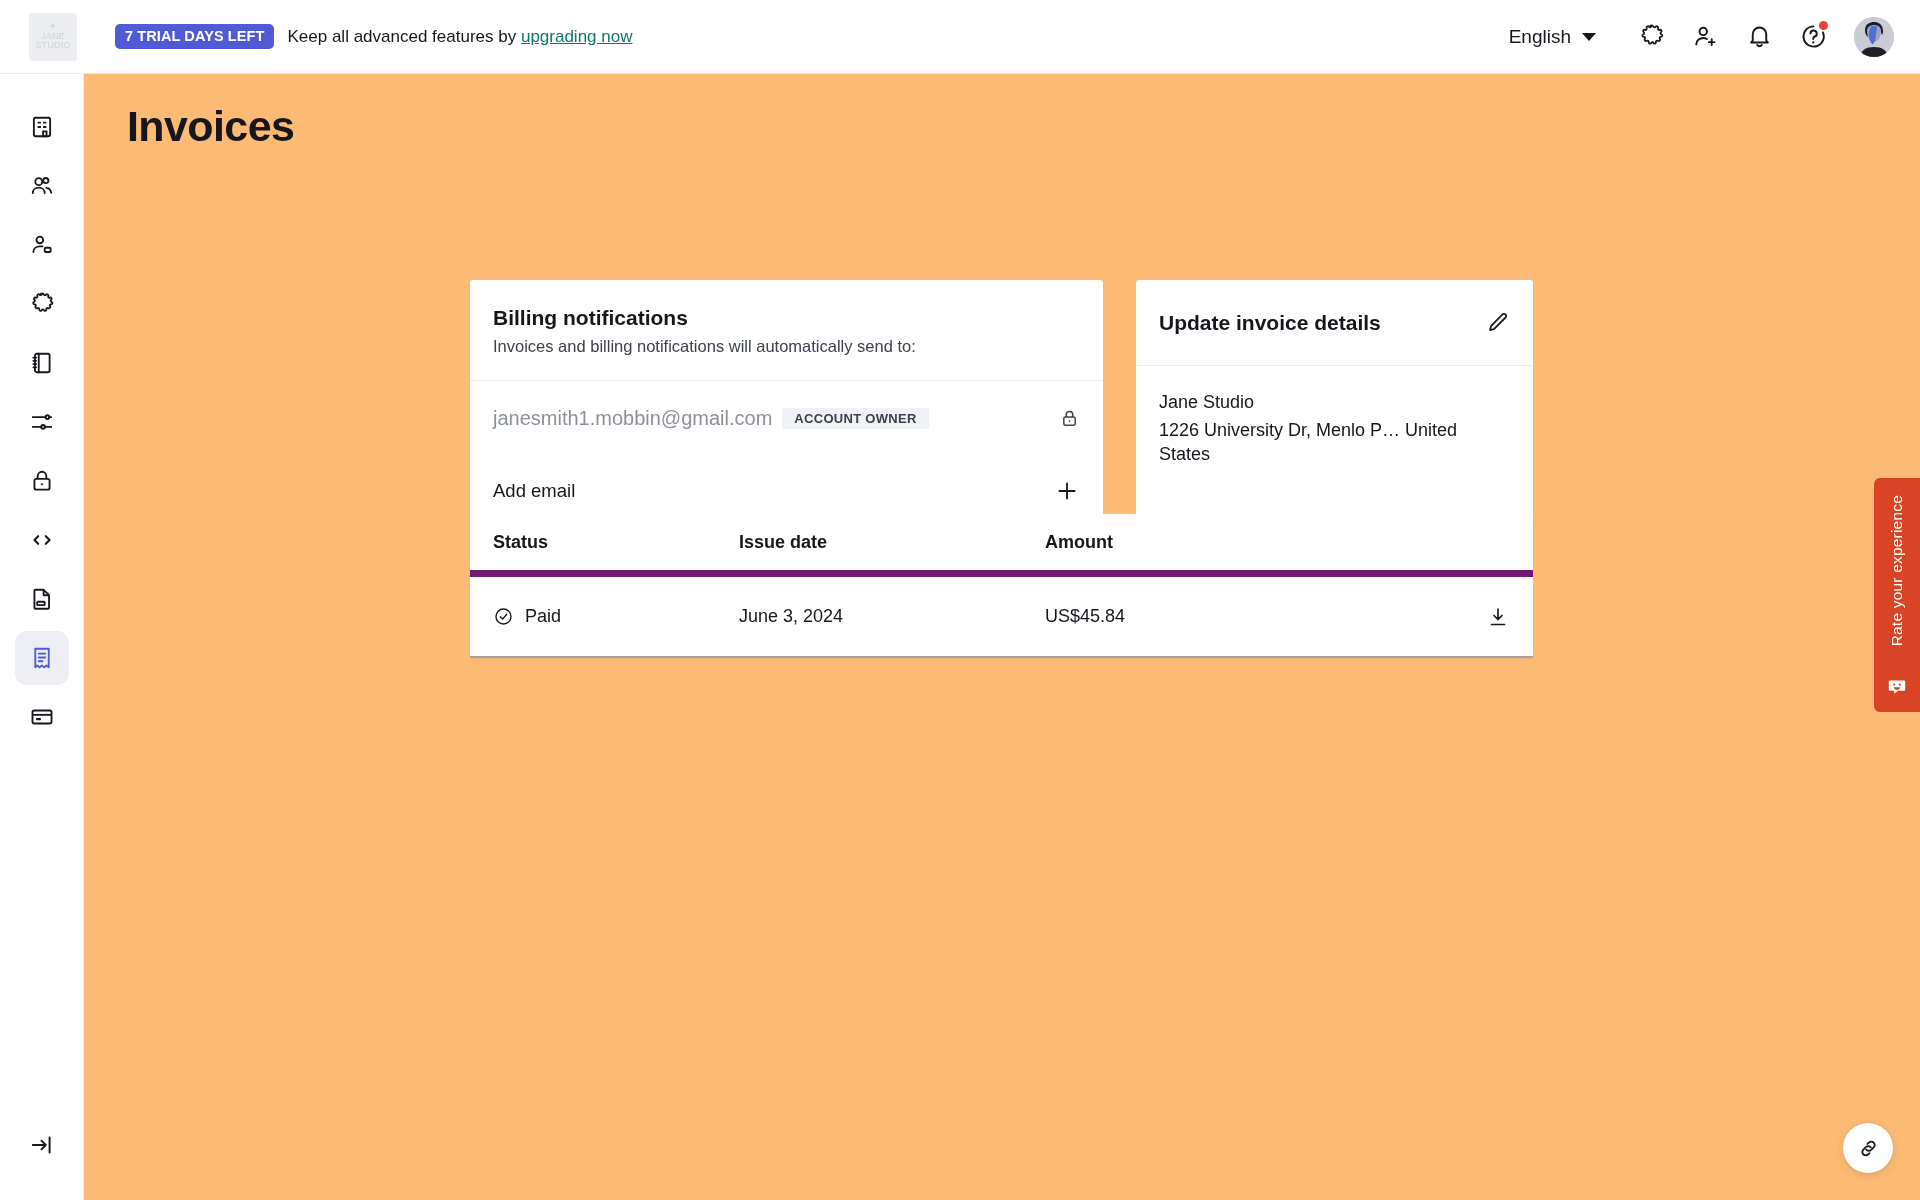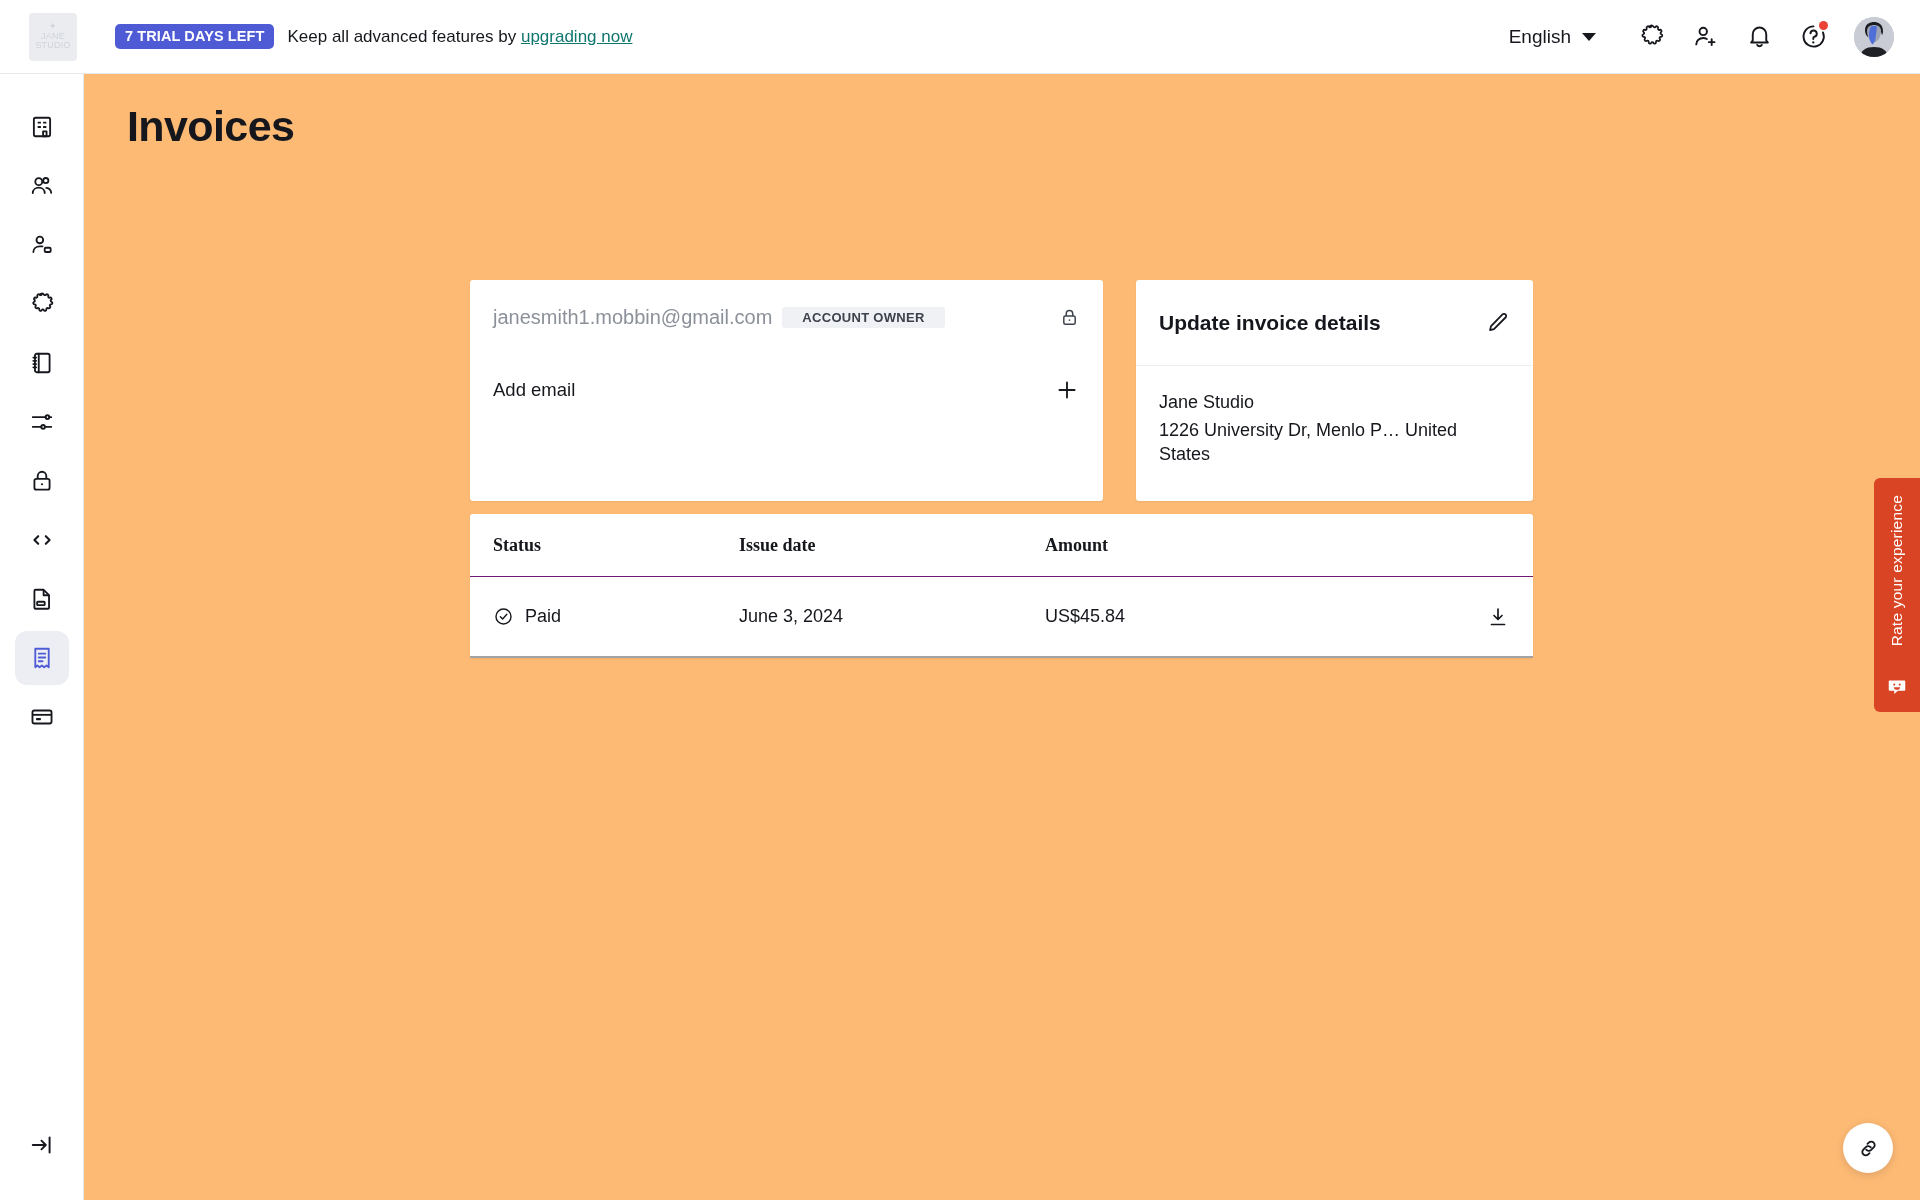--- a/index.html
+++ b/index.html
@@ -126,21 +126,21 @@
   .card-sub { font-size: 16.5px; color: #3c414b; margin-top: 7px; }
 
   .email-row {
     display: flex; align-items: center;
     padding: 22px 23px 22px; height: 74px;
   }
   .email-text { font-size: 20px; color: #8b9099; }
   .owner-tag {
     margin-left: 10px; font-size: 13px; font-weight: bold;
     color: #3c414b; background: #f0f1f4;
-    padding: 3px 20px; border-radius: 3px; letter-spacing: .3px;
+    padding: 3px 12px; border-radius: 3px; letter-spacing: .3px;
   }
   .row-action { margin-left: auto; cursor: pointer; display:flex; }
 
   .addemail-row {
     display: flex; align-items: center;
     padding: 0 23px; height: 72px; cursor: pointer;
   }
   .addemail-text { font-size: 18.5px; color: #15171c; }
 
   .details-body { padding: 25px 23px 34px; }
@@ -148,21 +148,21 @@
   .det-line + .det-line { margin-top: 4px; }
 
   
   .table-card {
     position: absolute; left: 386px; top: 440px;
     width: 1063px; background: #ffffff; border-radius: 3px;
     box-shadow: 0 1px 2px rgba(16,24,40,.06);
   }
   .thead {
     display: flex; align-items: center; height: 63px;
-    border-bottom: 1px solid #701a75; padding: 0 23px; font-family: Liberation Serif, serif;
+    border-bottom: 7px solid #701a75; padding: 0 23px;
   }
   .th { font-size: 18px; font-weight: bold; color: #15171c; }
   .trow {
     display: flex; align-items: center; height: 81px; padding: 0 23px;
     border-bottom: 2px solid #a3a3a3;
   }
   .td { font-size: 18px; color: #15171c; }
   .col-status { width: 246px; display: flex; align-items: center; gap: 11px; }
   .col-date { width: 306px; }
   .col-amount { width: 420px; }
@@ -356,20 +356,24 @@
     </div>
   </div>
 
   <div class="main">
 
     <h1 class="page-title">Invoices</h1>
 
     <div class="cards-row">
 
       <div class="card card-billing">
+        <div class="card-head">
+          <div class="card-title">Billing notifications</div>
+          <div class="card-sub">Invoices and billing notifications will automatically send to:</div>
+        </div>
 
         <div class="email-row">
           <span class="email-text">janesmith1.mobbin@gmail.com</span>
           <span class="owner-tag">ACCOUNT OWNER</span>
           <span class="row-action">
             <svg width="21" height="21" viewBox="0 0 24 24" fill="none" stroke="#3c414b" stroke-width="1.7" stroke-linejoin="round">
               <rect x="5.5" y="10.2" width="13" height="9.5" rx="1.8"></rect>
               <path d="M8.3 10.2V7.8a3.7 3.7 0 0 1 7.4 0v2.4"></path>
               <circle cx="12" cy="15" r=".95" fill="#3c414b" stroke="none"></circle>
             </svg>

